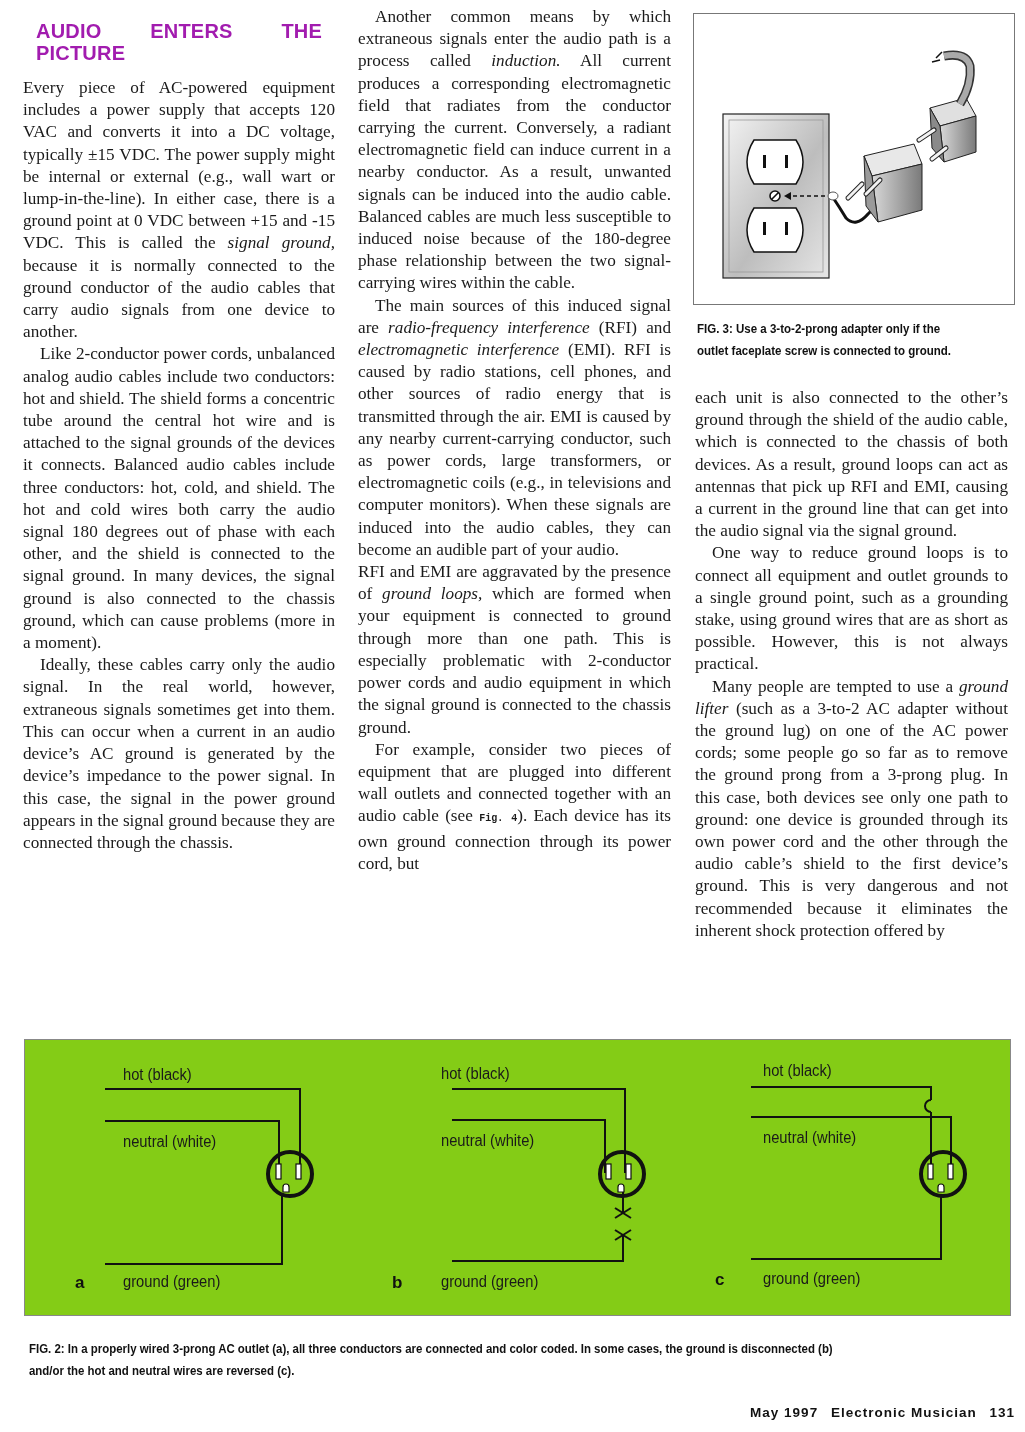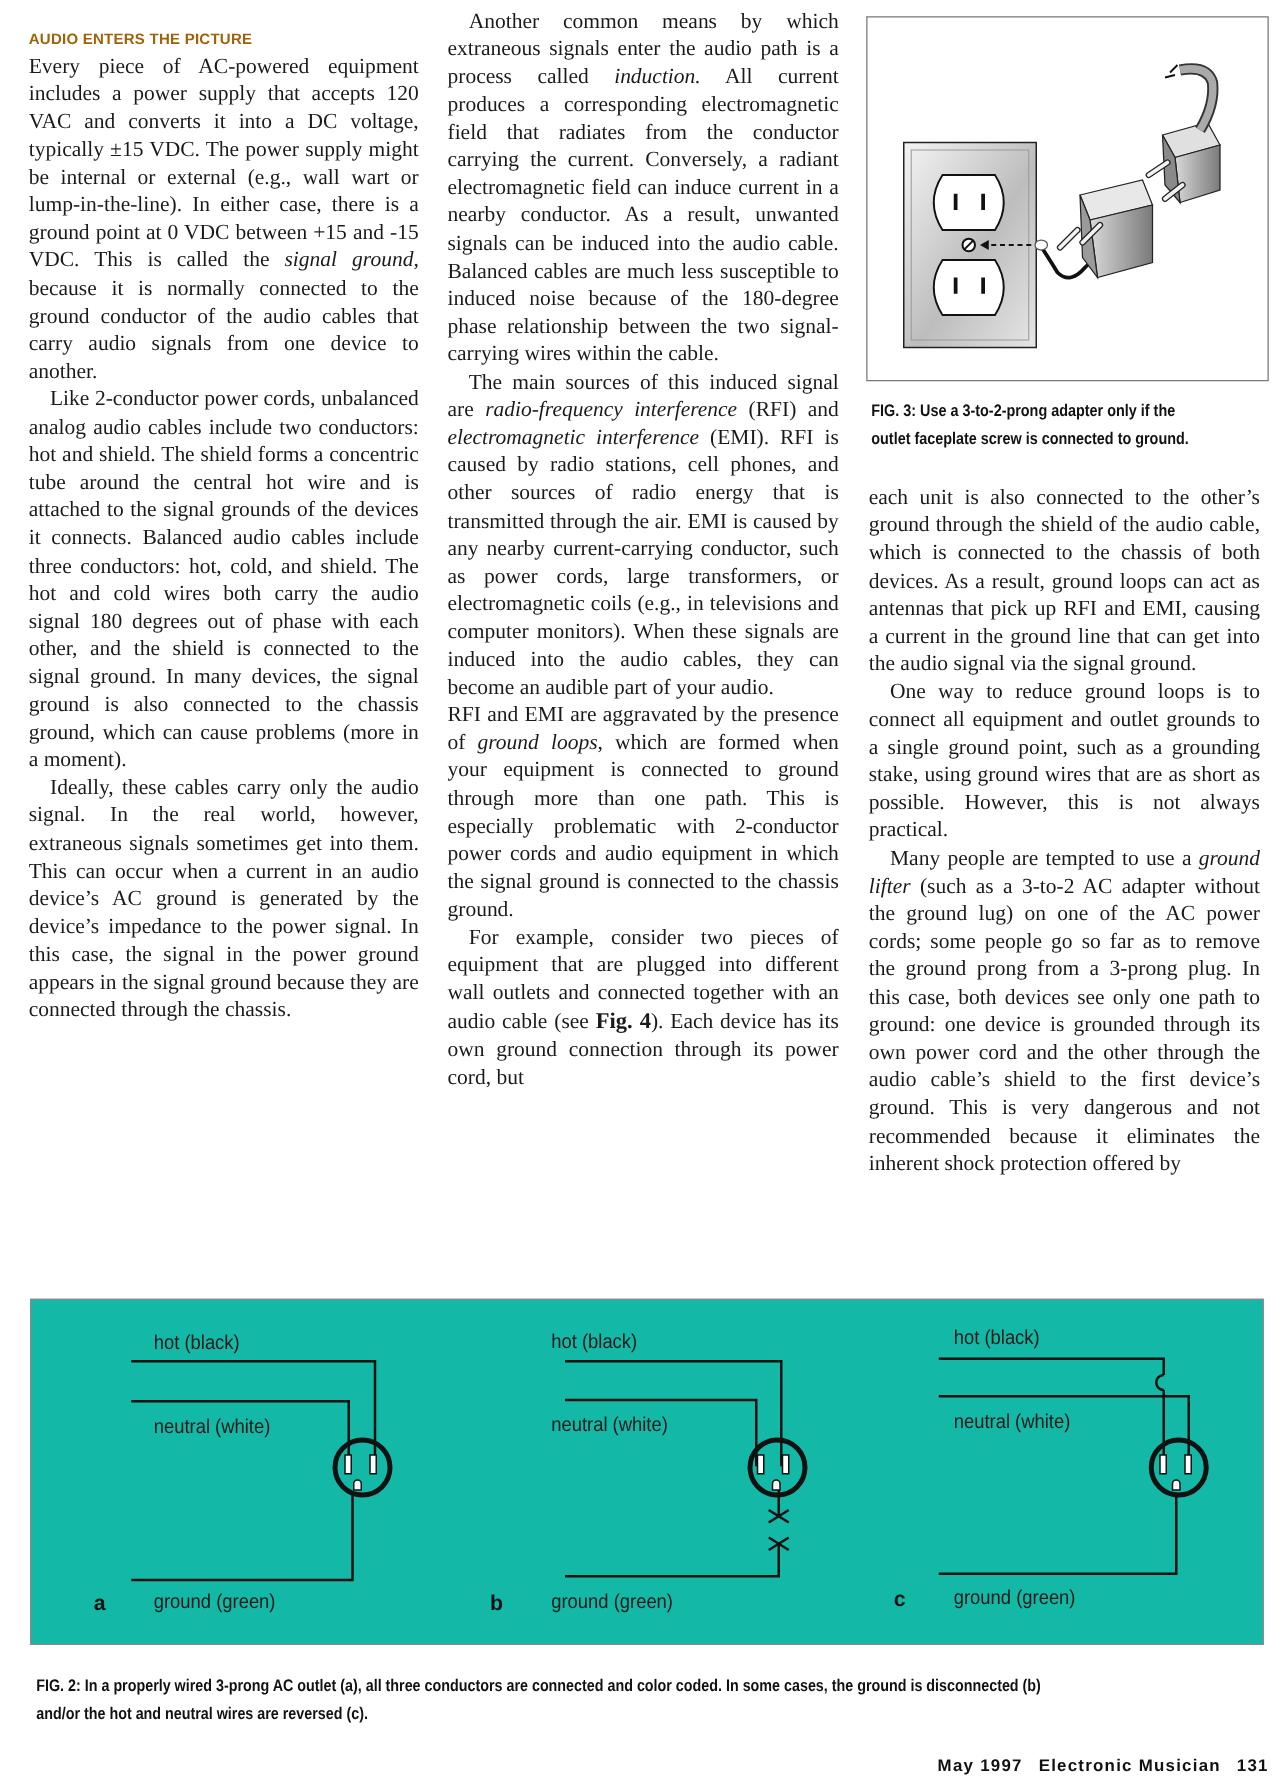--- a/index.html
+++ b/index.html
@@ -10,49 +10,49 @@
     font-size: 17.2px;
     line-height: 22.2px;
     text-align: justify;
     color: #1a1a1a;
   }
   .col p { margin: 0; }
   .col p.indent { text-indent: 17px; }
   .col h2 {
     font-family: "Liberation Sans", "DejaVu Sans", sans-serif;
     font-weight: bold;
-    font-size: 12px;
+    font-size: 20px;
     line-height: 22px;
-    margin: 0;
+    margin: 13px;
     letter-spacing: 0.2px;
-    color: #a16207;
+    color: #a21caf;
   }
   .col em { font-style: italic; }
-  .col .figref { font-family: Liberation Serif, serif; font-weight: bold; font-size: 18px; }
+  .col .figref { font-family: Liberation Mono, monospace; font-weight: bold; font-size: 10px; }
   #col1 { left: 23px; top: 6px; width: 312px; }
   #col2 { left: 358px; top: 6px; width: 313px; }
   #col3 { left: 695px; top: 387px; width: 313px; }
   .caption {
     position: absolute;
     font-family: "Liberation Sans", "DejaVu Sans", sans-serif;
     font-weight: bold;
     font-size: 13.4px;
     line-height: 22px;
     color: #111;
     transform-origin: left top;
   }
   #fig3-caption { left: 697px; top: 318px; width: 330px; transform: scaleX(0.86); width: 380px; }
   #fig2-caption { left: 29px; top: 1338px; width: 1150px; transform: scaleX(0.855); }
   #fig3-box {
     position: absolute; left: 693px; top: 13px; width: 320px; height: 290px;
     border: 1px solid #777; background: #fff;
   }
   #fig2-box {
     position: absolute; left: 24px; top: 1039px; width: 985px; height: 275px;
-    border: 1px solid #888; background: #14b8a6;
+    border: 1px solid #888; background: #84cc16;
   }
   .diagram-label {
     position: absolute;
     font-family: "Liberation Sans", "DejaVu Sans", sans-serif;
     font-size: 16px;
     color: #1a1a1a;
     white-space: nowrap;
     transform: scaleX(0.92);
     transform-origin: left top;
   }

